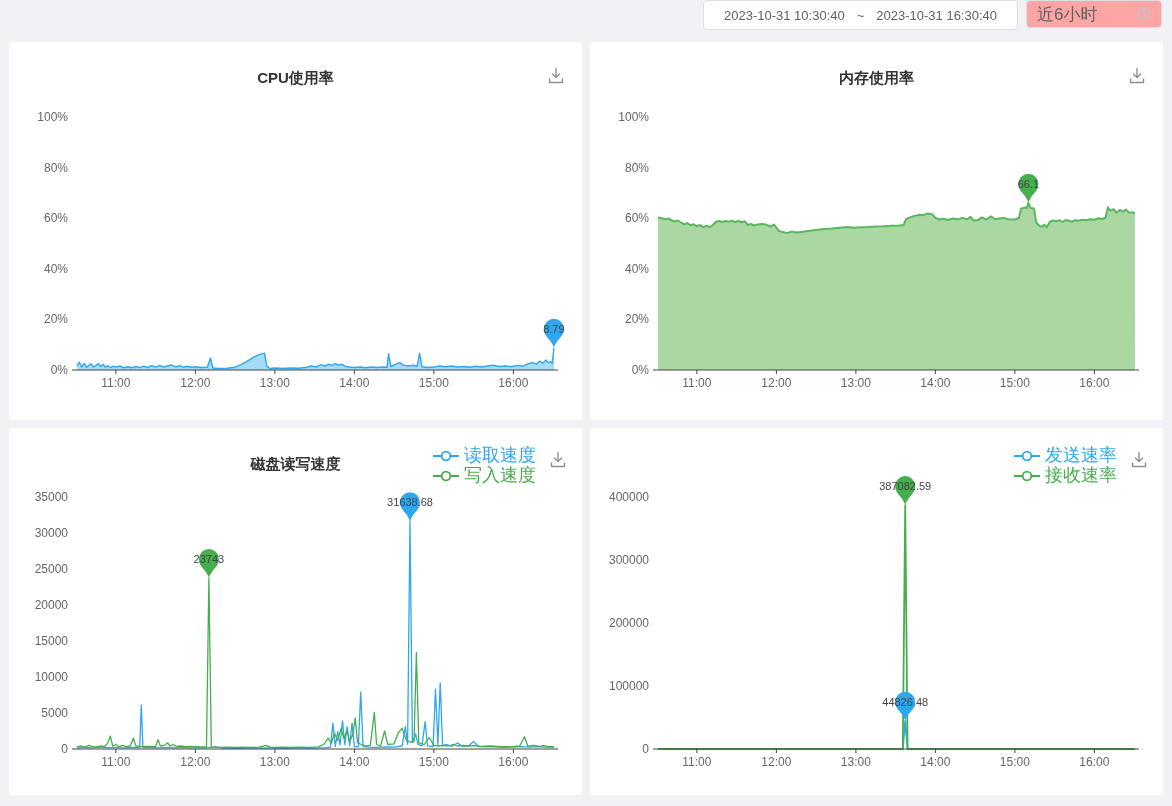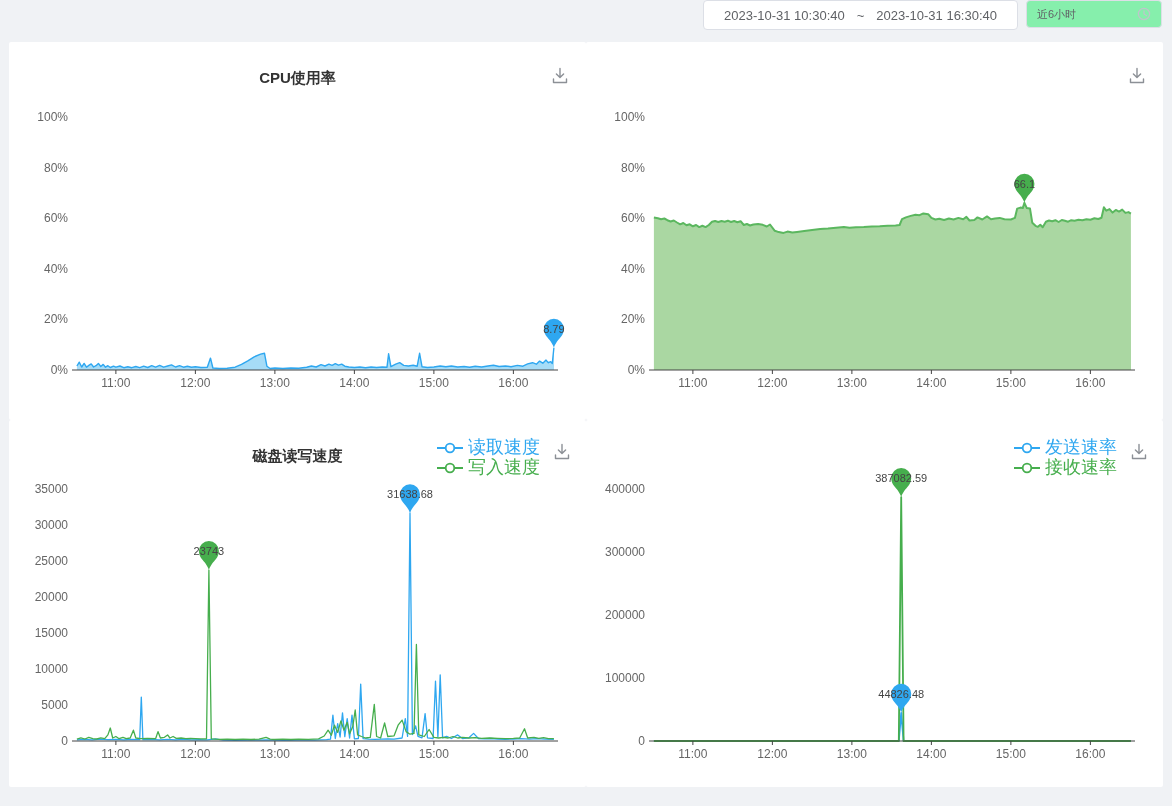--- a/index.html
+++ b/index.html
@@ -2,24 +2,24 @@
 <html><head>
 <meta charset="utf-8">
 <style>
   html,body{margin:0;padding:0;}
   body{width:1172px;height:806px;background:#f0f2f5;overflow:hidden;
        font-family:"Liberation Sans","DejaVu Sans",sans-serif;}
   .toolbar{height:42px;display:flex;justify-content:flex-end;align-items:flex-start;gap:8px;
            padding:0 10px;box-sizing:border-box;}
   .date-range{width:313px;height:28px;background:#fff;border:1px solid #dcdfe6;border-radius:4px;
               display:flex;align-items:center;justify-content:center;gap:12px;font-size:13px;color:#606266;cursor:pointer;}
-  .quick-select{width:136px;height:28px;background:#86efac;border:1px solid #dcdfe6;border-radius:4px;
+  .quick-select{width:136px;height:28px;background:#fca5a5;border:1px solid #dcdfe6;border-radius:4px;
               display:flex;align-items:center;justify-content:space-between;padding:0 10px;box-sizing:border-box;
-              font-size:11px;color:#606266;cursor:pointer;}
-  .grid{display:grid;grid-template-columns:1fr 1fr;padding:0 9px;}
+              font-size:17px;color:#606266;cursor:pointer;}
+  .grid{display:grid;grid-template-columns:1fr 1fr;gap:8px;padding:0 9px;}
   .card{background:#fff;position:relative;border-radius:2px;}
   .card.row1{height:378px;}
   .card.row2{height:367px;}
   .card-title{text-align:center;padding-top:27px;font-size:15px;font-weight:bold;color:#333;}
   .dl-btn{position:absolute;top:24px;right:16px;width:20px;height:20px;cursor:pointer;}
   .row2 .dl-btn{top:22px;right:14px;}
   .legend{position:absolute;top:19px;right:46px;display:flex;flex-direction:column;gap:3px;align-items:flex-start;}
   .legend-item{display:flex;align-items:center;gap:5px;font-size:18px;color:#333;cursor:pointer;line-height:17px;}
   svg.chart{position:absolute;left:0;}
   .row1 svg.chart{top:58px;}
@@ -76,20 +76,21 @@
         <line x1="504.37550000000005" y1="270" x2="504.37550000000005" y2="274" stroke="#444444" stroke-width="1"></line>
         <text x="504.37550000000005" y="287" text-anchor="middle" font-size="12" fill="#666666">16:00</text>
         <g transform="translate(544.9,247.8)">
           <path d="M0,0 C-1.8,-5.5 -4.8,-8 -7.1,-11 C-8.9,-13.4 -10,-16.2 -10,-19 A10,10 0 1,1 10,-19 C10,-16.2 8.9,-13.4 7.1,-11 C4.8,-8 1.8,-5.5 0,0 Z" fill="#2ea7f0"></path>
           <text x="0" y="-15" text-anchor="middle" font-size="11" fill="#444444">8.79</text>
         </g>
       </svg>
   </div>
 
   <div class="card row1">
+    <div class="card-title">内存使用率</div>
     <div class="dl-btn">
       <svg width="20" height="20" viewBox="0 0 20 20">
         <path d="M10 2.5 V11 M6.4 7.9 L10 11.5 L13.6 7.9" fill="none" stroke="#8c9096" stroke-width="1.4" stroke-linecap="round" stroke-linejoin="round"></path>
         <path d="M3.5 13 V16.5 H16.5 V13" fill="none" stroke="#8c9096" stroke-width="1.4" stroke-linecap="round" stroke-linejoin="round"></path>
       </svg>
     </div>
     <svg class="chart" width="573" height="310" viewBox="0 0 573 310">
         <text x="59" y="274" text-anchor="end" font-size="12" fill="#666666">0%</text>
         <text x="59" y="223.4" text-anchor="end" font-size="12" fill="#666666">20%</text>
         <text x="59" y="172.8" text-anchor="end" font-size="12" fill="#666666">40%</text>

